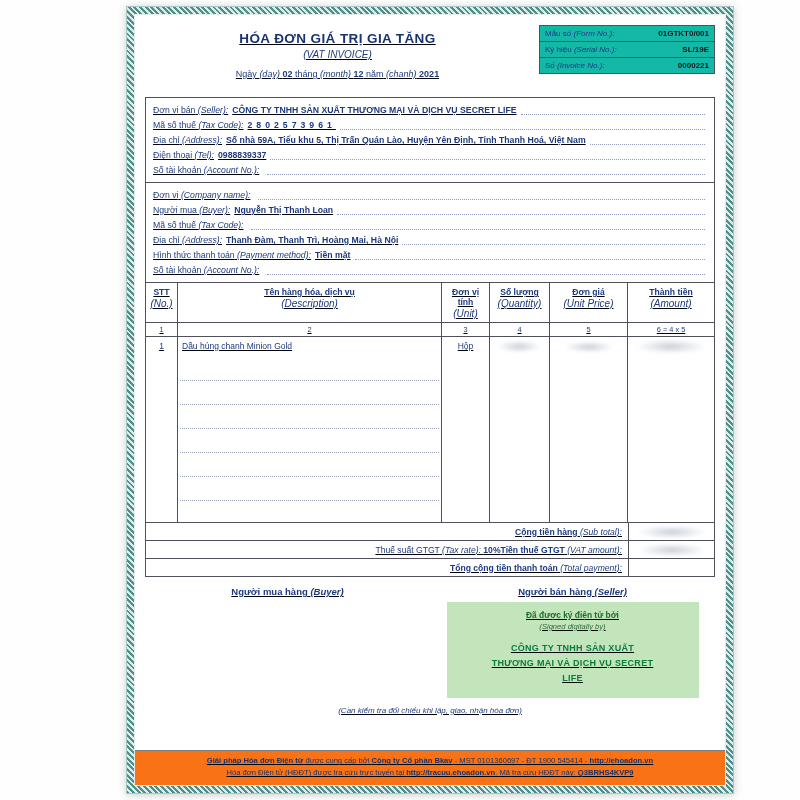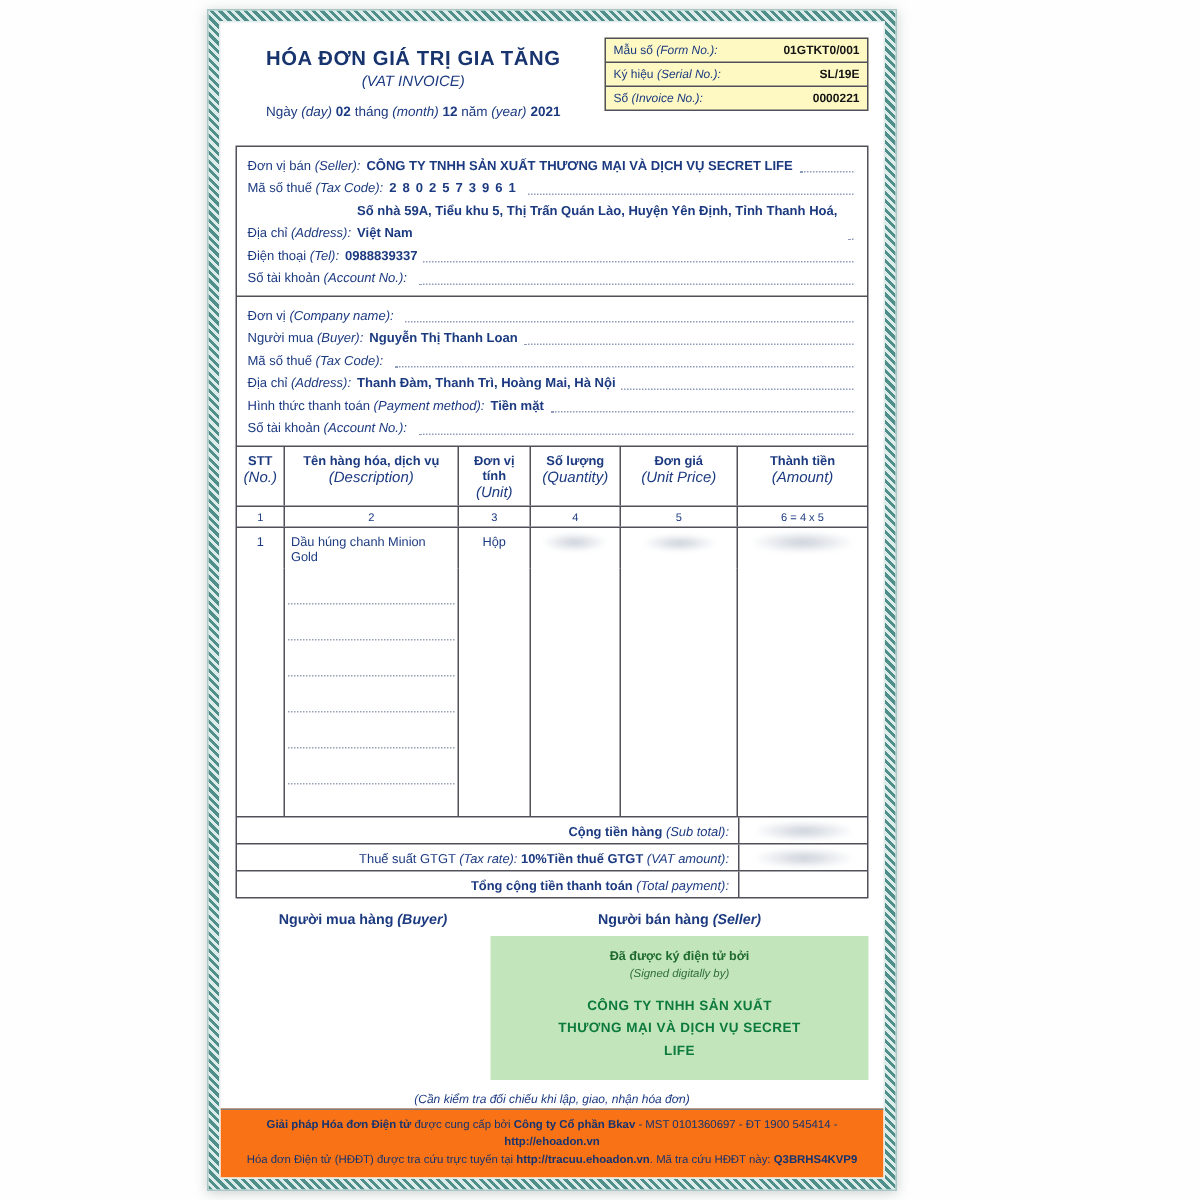--- a/index.html
+++ b/index.html
@@ -1,41 +1,42 @@
 <!DOCTYPE html>
 <html><head>
 <meta charset="utf-8">
 <style>
   * { margin:0; padding:0; box-sizing:border-box; }
   html,body { width:800px; height:800px; background:#ffffff; font-family:"Liberation Sans", sans-serif; }
   .stage { position:relative; width:800px; height:800px; background:#fefefe; overflow:hidden; }
 
   
   .doc {
-    position:absolute; left:138px; top:6px; width:460px; height:788px;
+    position:absolute; left:126px; top:6px; width:608px; height:788px;
     background: repeating-linear-gradient(45deg, #4f8e89 0 2px, #dcecea 2px 4px);
     border:1px solid #a9c7c4; padding:7px;
     box-shadow: 0 1px 8px rgba(50,70,70,.25);
+    text-decoration: underline;
   }
   .page-inner {
     background:#fff; width:100%; height:100%; overflow:hidden;
     border:1px solid #e3eceb; padding:6px 10px 0;
     display:flex; flex-direction:column; color:#1c3a80;
   }
 
   .b { font-weight:bold; } .i { font-style:italic; }
   .dark { color:#141414; }
 
   
   .header-sec { position:relative; min-height:76px; }
   .title-wrap { margin-right:185px; text-align:center; padding-top:10px; }
   .title { font-size:13.5px; font-weight:bold; letter-spacing:.4px; color:#18346f; }
   .subtitle { font-size:10px; font-style:italic; margin-top:3px; }
   .dateline { font-size:9px; margin-top:9px; }
-  .meta-box { position:absolute; top:4px; right:0; width:176px; border:1px solid #50505a; font-size:8px; background:#fef9c3; }
+  .meta-box { position:absolute; top:4px; right:0; width:176px; border:1px solid #50505a; font-size:8px; background:#14b8a6; }
   .meta-row { display:flex; justify-content:space-between; align-items:center; padding:3px 5px; border-bottom:1px solid #50505a; }
   .meta-row:last-child { border-bottom:none; }
 
   
   .main-box { border:1px solid #50505a; }
   .party { padding:5px 7px 4px; font-size:8.7px; }
   .prow { display:flex; align-items:flex-end; line-height:15px; white-space:nowrap; }
   .prow .lab { flex:0 0 auto; }
   .prow .val { font-weight:bold; margin-left:4px; white-space:normal; }
   .prow .lead { flex:1 1 4px; border-bottom:1px dotted #8d9ab9; margin:0 2px 3px 4px; min-width:4px; }
@@ -100,21 +101,21 @@
 
       <div class="header-sec">
         <div class="title-wrap">
           <div class="title">HÓA ĐƠN GIÁ TRỊ GIA TĂNG</div>
           <div class="subtitle">(VAT INVOICE)</div>
           <div class="dateline">
             <span>Ngày</span> <span class="i">(day)</span>
             <span class="b">02</span>
             <span>tháng</span> <span class="i">(month)</span>
             <span class="b">12</span>
-            <span>năm</span> <span class="i">(year)</span>
+            <span>năm</span> <span class="i">(chanh)</span>
             <span class="b">2021</span>
           </div>
         </div>
         <div class="meta-box">
           <div class="meta-row">
             <span><span>Mẫu số</span> <span class="i">(Form No.):</span></span>
             <span class="b dark">01GTKT0/001</span>
           </div>
           <div class="meta-row">
             <span><span>Ký hiệu</span> <span class="i">(Serial No.):</span></span>

